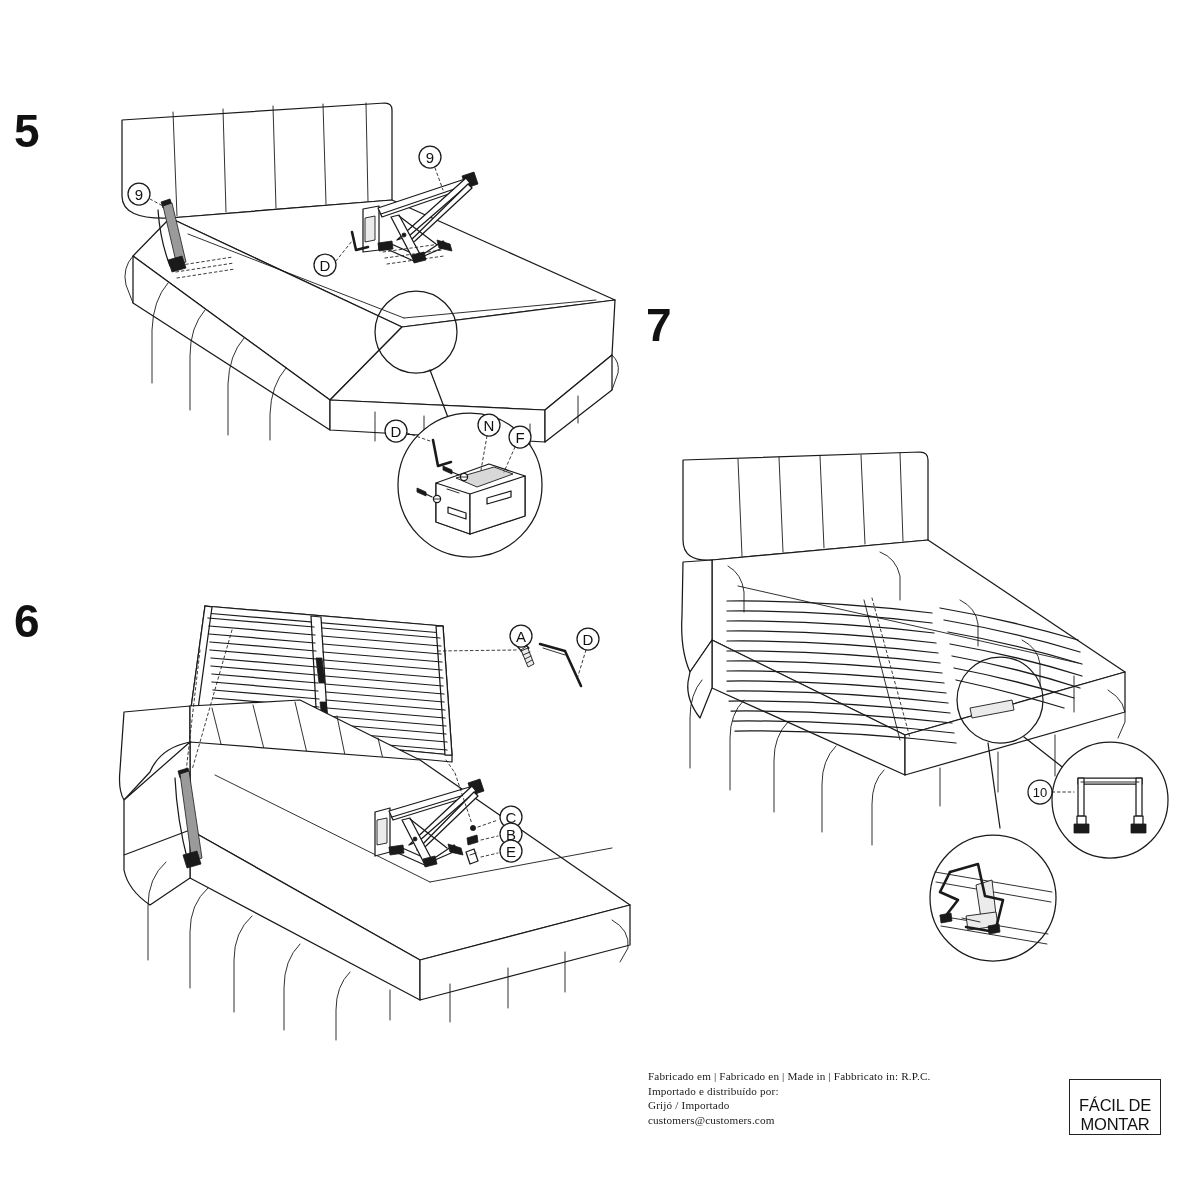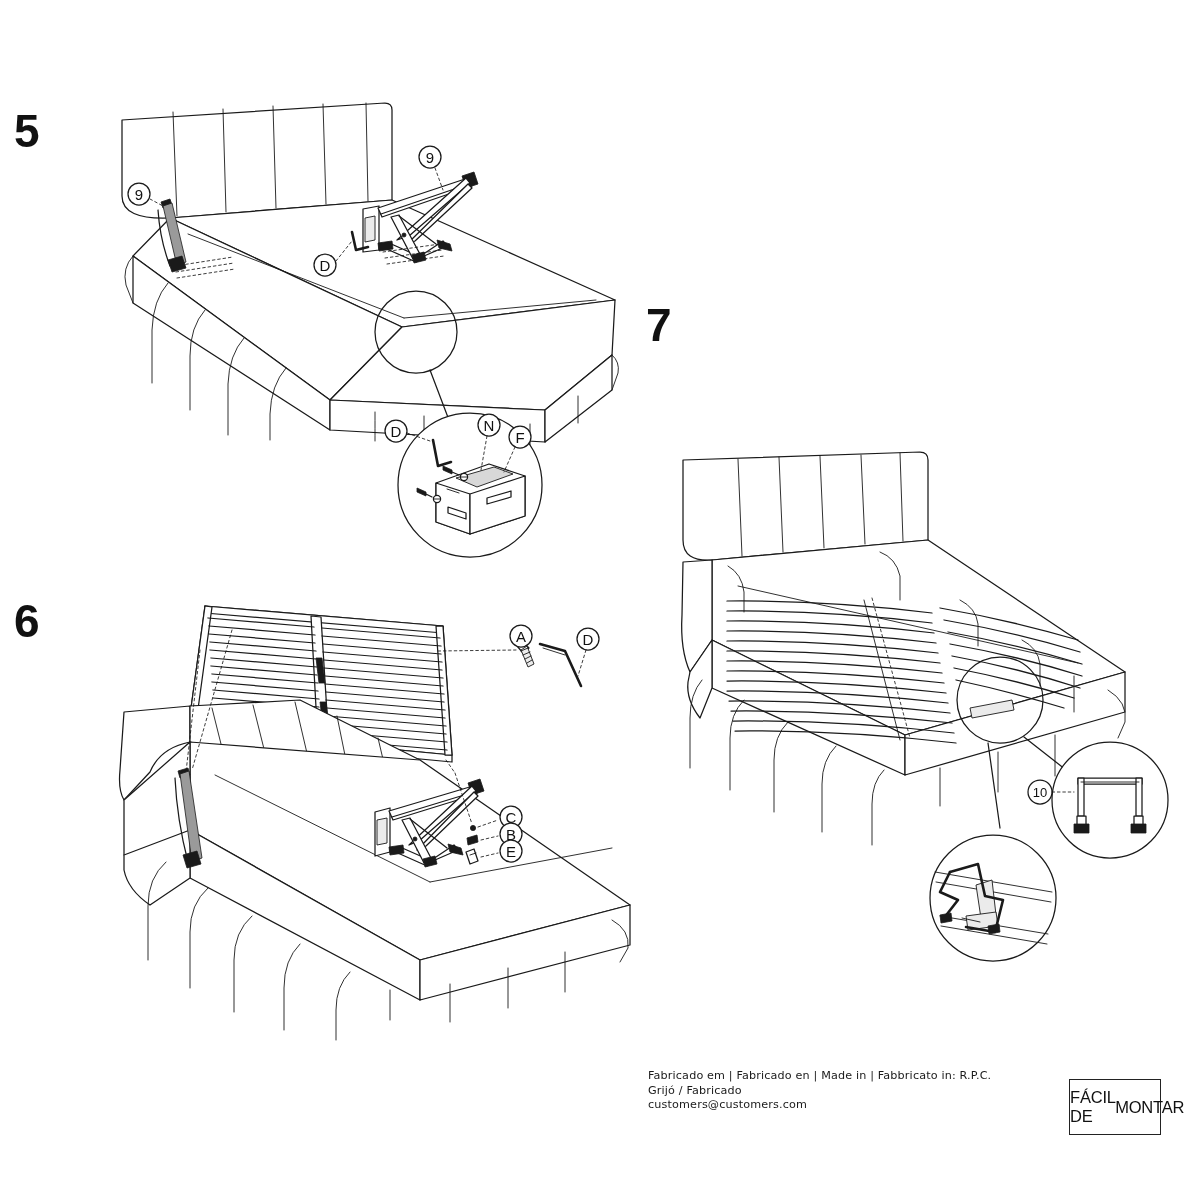--- a/index.html
+++ b/index.html
@@ -20,24 +20,24 @@
   .fillgl{fill:#ebebeb;stroke:#1a1a1a;stroke-width:0.9;stroke-linejoin:round;}
   .fillk{fill:#1a1a1a;stroke:#1a1a1a;stroke-width:0.8;stroke-linejoin:round;}
   .fillmid{fill:#9a9a9a;stroke:#1a1a1a;stroke-width:0.8;stroke-linejoin:round;}
   .dashT{fill:none;stroke:#1a1a1a;stroke-width:0.85;stroke-dasharray:2.6 2.8;stroke-linecap:round;}
   .calltxt{font-family:"Liberation Sans","DejaVu Sans",sans-serif;font-size:15px;
            fill:#111;text-anchor:middle;dominant-baseline:central;}
   .calltxt.sm{font-size:13px;}
   .footer{position:absolute;left:648px;top:1069px;width:420px;
           font-family:"DejaVu Sans","Liberation Sans",sans-serif;
           font-size:11.2px;line-height:14.6px;color:#1a1a1a;letter-spacing:.15px;}
-  .footer div{white-space:nowrap;}
+  .footer div{white-space:nowrap;font-family:Liberation Serif, serif;}
   .badge{position:absolute;left:1069px;top:1079px;width:90px;height:54px;
-         border:1.4px solid #222;display:flex;flex-direction:row;
-         align-items:center;justify-content:space-between;}
+         border:1.4px solid #222;display:flex;flex-direction:column;
+         align-items:center;justify-content:flex-end;}
   .badge span{font-family:"Liberation Sans","DejaVu Sans",sans-serif;
               font-size:16.5px;line-height:19px;color:#111;letter-spacing:-.2px;}
 </style>
 </head>
 <body>
 
 <div class="page">
 
   <div class="stepnum" id="step5-num">5</div>
   <div class="stepnum" id="step6-num">6</div>
@@ -453,21 +453,22 @@
       <g>
         <circle class="fillw" cx="1040" cy="792" r="12"></circle>
         <text class="calltxt sm" x="1040" y="792">10</text>
         <path class="dashT" d="M1052 792 L1074 792"></path>
       </g>
     </g>
   </svg>
 
   <div class="footer">
     <div>Fabricado em | Fabricado en | Made in | Fabbricato in: R.P.C.</div>
-    <div>Grijó / Fabricado</div>
+    <div>Importado e distribuído por:</div>
+    <div>Grijó / Importado</div>
     <div>customers@customers.com</div>
   </div>
 
   <div class="badge">
     <span>FÁCIL DE</span>
     <span>MONTAR</span>
   </div>
 
 </div>
 

